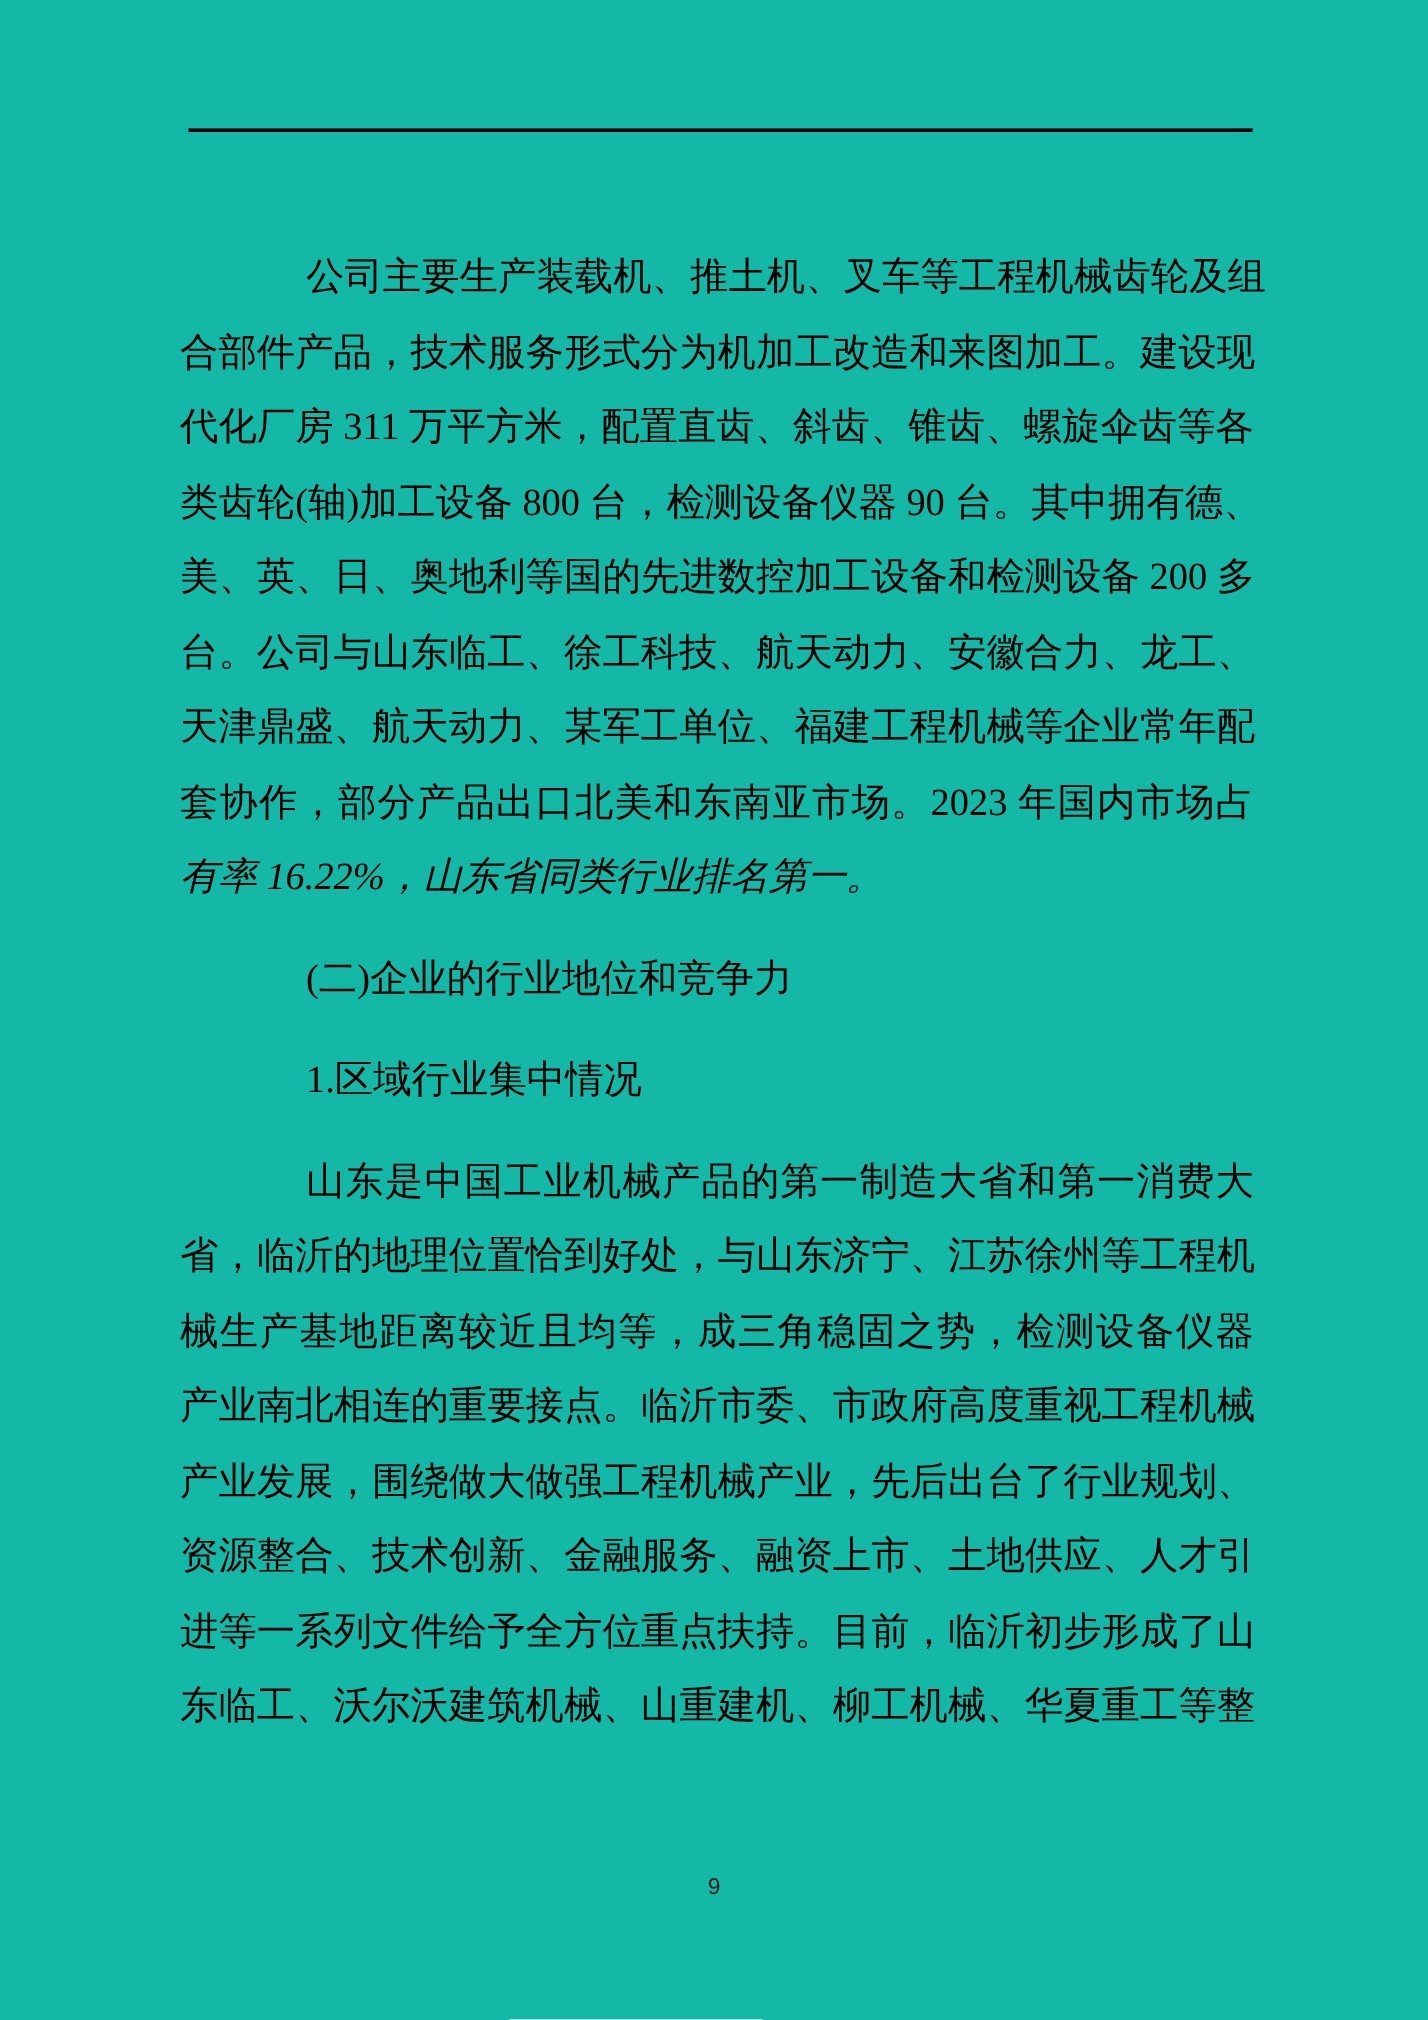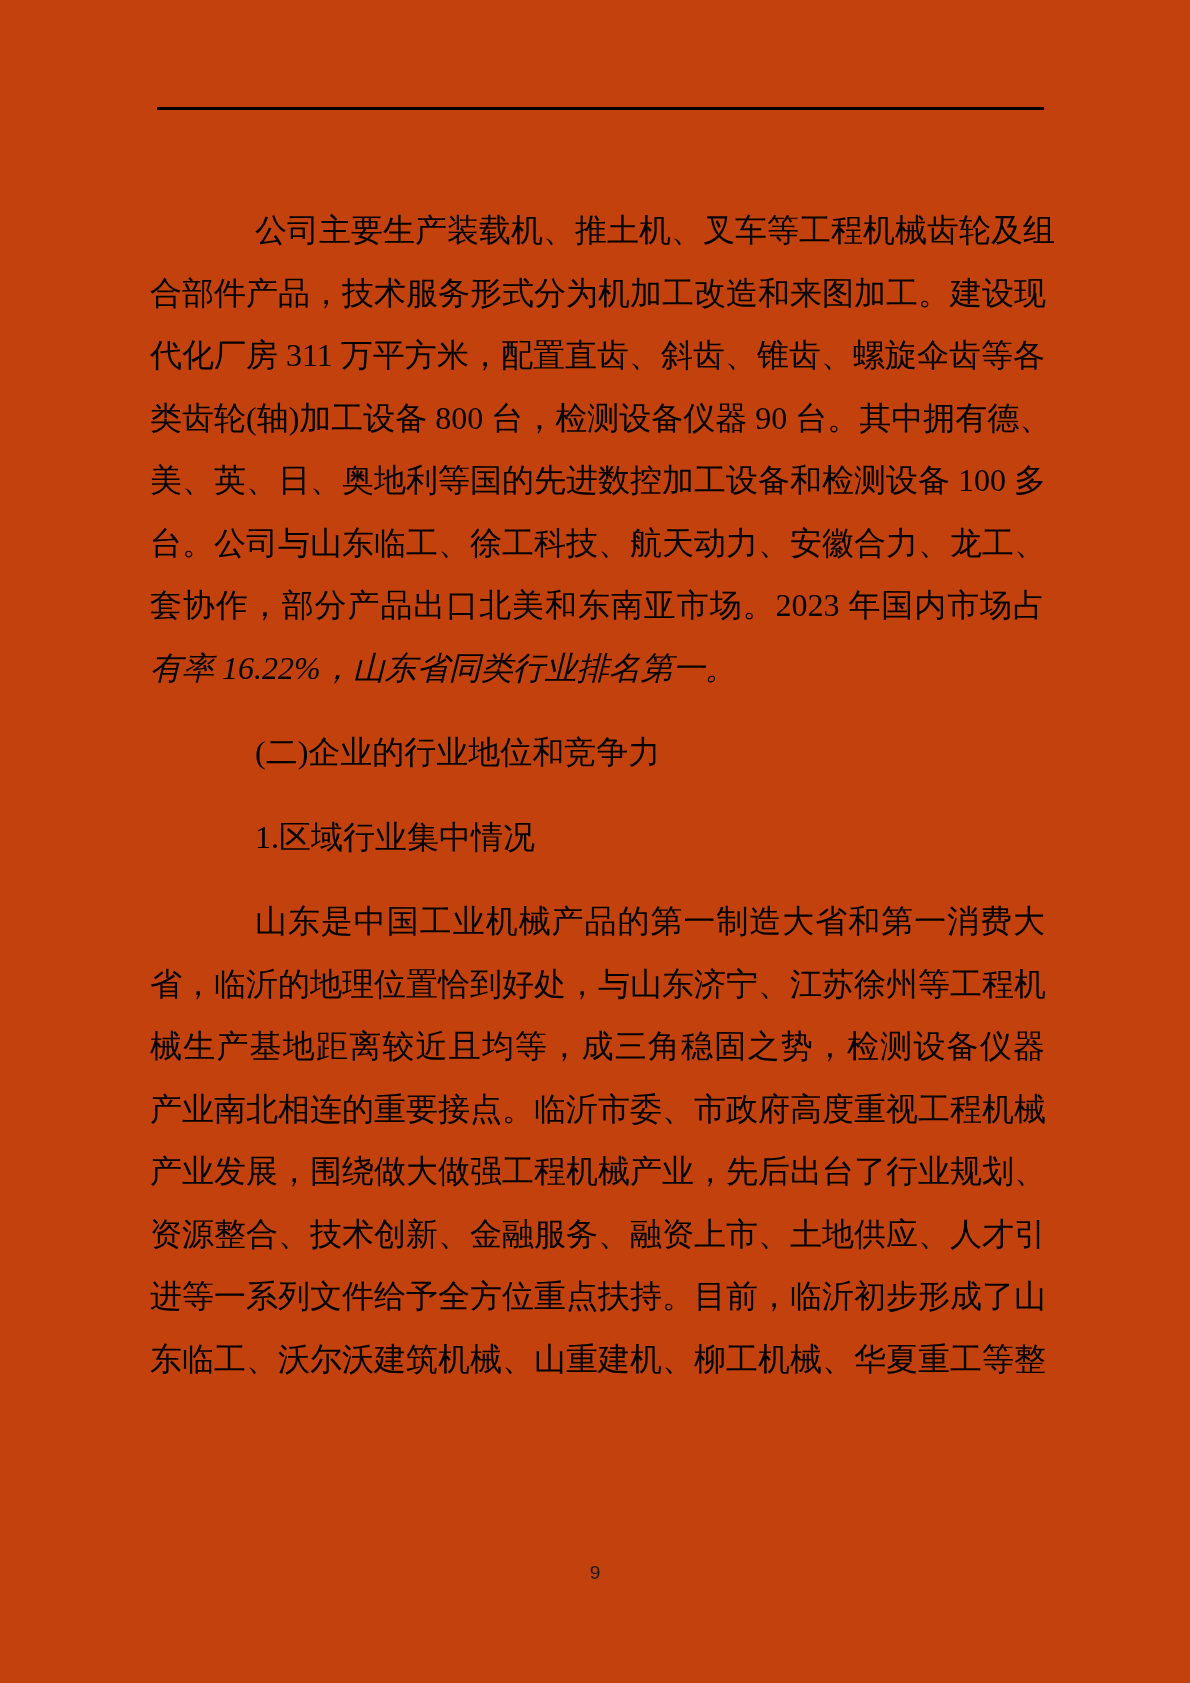--- a/index.html
+++ b/index.html
@@ -4,21 +4,21 @@
 <style>
   html, body {
     margin: 0;
     padding: 0;
     background: #ffffff;
   }
   .page {
     position: relative;
     width: 1190px;
     height: 1683px;
-    background: #c2410c;
+    background: #14b8a6;
     color: #000000;
     font-family: "Liberation Serif", "DejaVu Serif", serif;
     overflow: hidden;
   }
   .header-rule {
     position: absolute;
     left: 157px;
     top: 107px;
     width: 887px;
     height: 3px;
@@ -74,22 +74,23 @@
 
   <div class="header-rule"></div>
 
   <div class="body-text">
 
     <div class="para">
       <span class="line indent">公司主要生产装载机、推土机、叉车等工程机械齿轮及组</span>
       <span class="line">合部件产品，技术服务形式分为机加工改造和来图加工。建设现</span>
       <span class="line">代化厂房 311 万平方米，配置直齿、斜齿、锥齿、螺旋伞齿等各</span>
       <span class="line">类齿轮(轴)加工设备 800 台，检测设备仪器 90 台。其中拥有德、</span>
-      <span class="line">美、英、日、奥地利等国的先进数控加工设备和检测设备 100 多</span>
+      <span class="line">美、英、日、奥地利等国的先进数控加工设备和检测设备 200 多</span>
       <span class="line">台。公司与山东临工、徐工科技、航天动力、安徽合力、龙工、</span>
+      <span class="line">天津鼎盛、航天动力、某军工单位、福建工程机械等企业常年配</span>
       <span class="line">套协作，部分产品出口北美和东南亚市场。2023 年国内市场占</span>
       <span class="line lastline">有率 16.22%，山东省同类行业排名第一。</span>
     </div>
 
     <div class="line heading gap-before">(二)企业的行业地位和竞争力</div>
 
     <div class="line heading gap-before">1.区域行业集中情况</div>
 
     <div class="para gap-before">
       <span class="line indent">山东是中国工业机械产品的第一制造大省和第一消费大</span>

